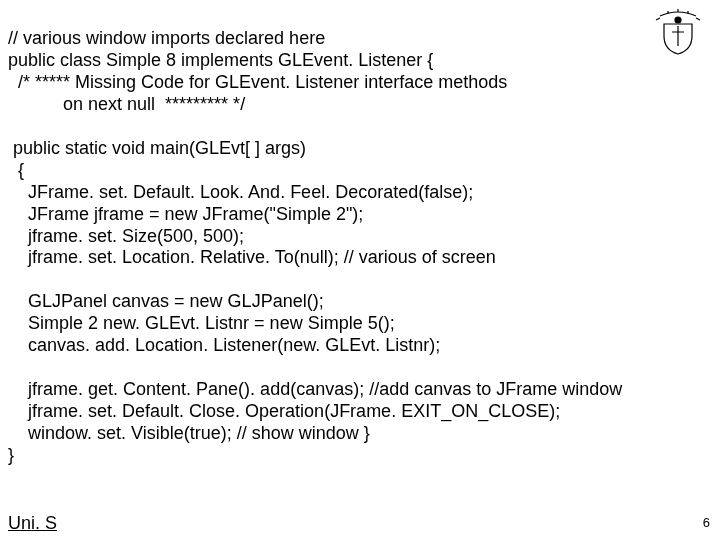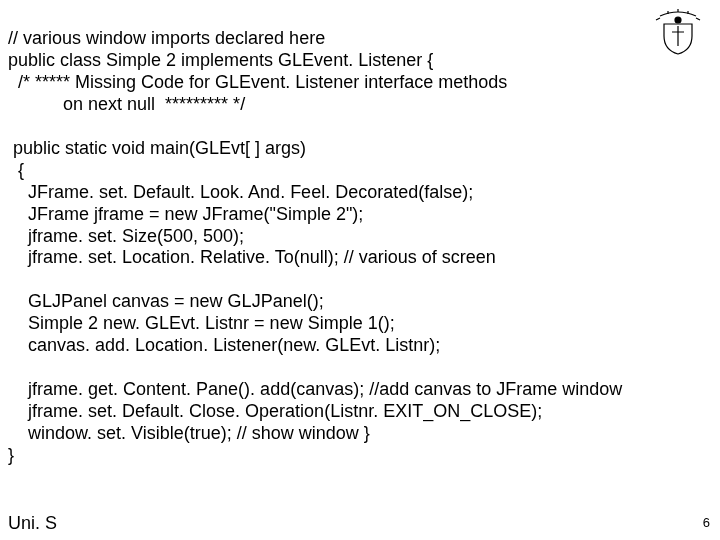--- a/index.html
+++ b/index.html
@@ -32,20 +32,21 @@
     top: 6px;
     right: 14px;
     width: 56px;
     height: 56px;
   }
   .footer {
     position: absolute;
     left: 8px;
     bottom: 6px;
     font-size: 18px;
+    text-decoration: underline;
   }
   .pagenum {
     position: absolute;
     right: 10px;
     bottom: 10px;
     font-size: 13px;
   }
 </style>
 </head>
 <body>
@@ -60,37 +61,37 @@
         <circle cx="28" cy="14" r="3" fill="#000"></circle>
         <path d="M10 10 q18 -8 36 0"></path>
         <path d="M6 14 l4 -2 M50 14 l-4 -2"></path>
         <path d="M18 8 v-3 M28 6 v-3 M38 8 v-3"></path>
       </g>
     </svg>
   </div>
 
   <div class="code">
 <span>// various window imports declared here</span>
-<span>public class Simple 2 implements GLEvent. Listener {</span>
+<span>public class Simple 8 implements GLEvent. Listener {</span>
 <span>  /* ***** Missing Code for GLEvent. Listener interface methods</span>
 <span>           on next null  ********* */</span>
 <span></span>
 <span> public static void main(GLEvt[ ] args)</span>
 <span>  {</span>
 <span>    JFrame. set. Default. Look. And. Feel. Decorated(false);</span>
 <span>    JFrame jframe = new JFrame("Simple 2");</span>
 <span>    jframe. set. Size(500, 500);</span>
 <span>    jframe. set. Location. Relative. To(null); // various of screen</span>
 <span></span>
 <span>    GLJPanel canvas = new GLJPanel();</span>
-<span>    Simple 2 new. GLEvt. Listnr = new Simple 1();</span>
+<span>    Simple 2 new. GLEvt. Listnr = new Simple 5();</span>
 <span>    canvas. add. Location. Listener(new. GLEvt. Listnr);</span>
 <span></span>
 <span>    jframe. get. Content. Pane(). add(canvas); //add canvas to JFrame window</span>
-<span>    jframe. set. Default. Close. Operation(Listnr. EXIT_ON_CLOSE);</span>
+<span>    jframe. set. Default. Close. Operation(JFrame. EXIT_ON_CLOSE);</span>
 <span>    window. set. Visible(true); // show window }</span>
 <span>}</span>
   </div>
 
   <div class="footer">Uni. S</div>
   <div class="pagenum">6</div>
 
 </div>
 
 </body></html>

